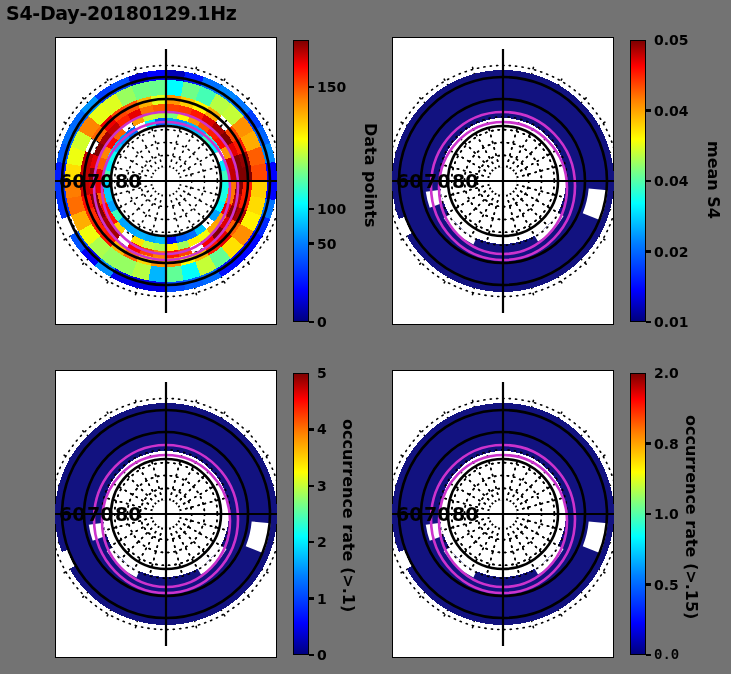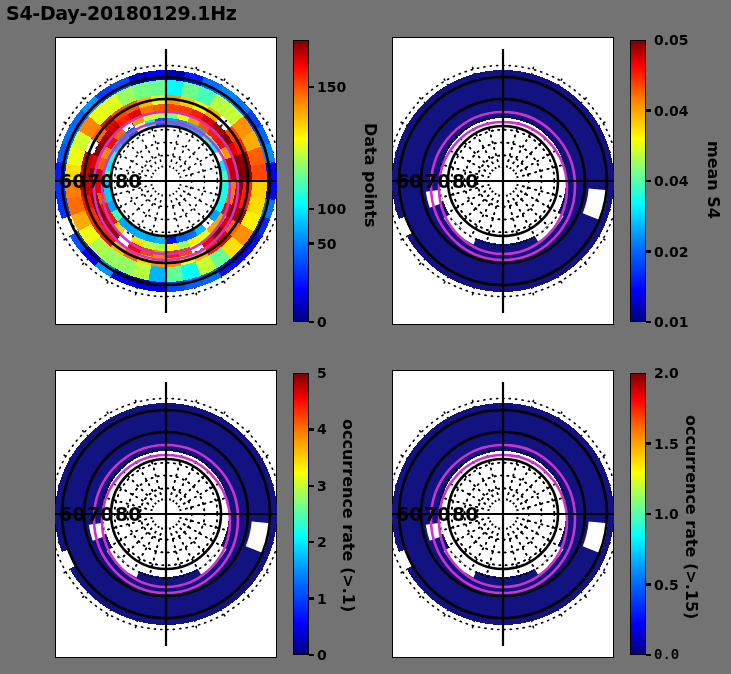--- a/index.html
+++ b/index.html
@@ -1202,21 +1202,21 @@
       <div class="cbar-tick" style="top:75%;">
         <span class="dash"></span>
           <span>0.5</span>
         </div>
       <div class="cbar-tick" style="top:50%;">
         <span class="dash"></span>
           <span>1.0</span>
         </div>
       <div class="cbar-tick" style="top:25%;">
         <span class="dash"></span>
-          <span>1.5</span>
+          <span>0.8</span>
         </div>
       <div class="cbar-tick end" style="top:0%;">
         <span class="dash"></span>
           <span>2.0</span>
         </div>
     </div>
     <div class="cbar-label" style="left:52px;top:8px;height:272px;">occurrence rate (&gt;.15)</div>
   </div>
 
 </div>

